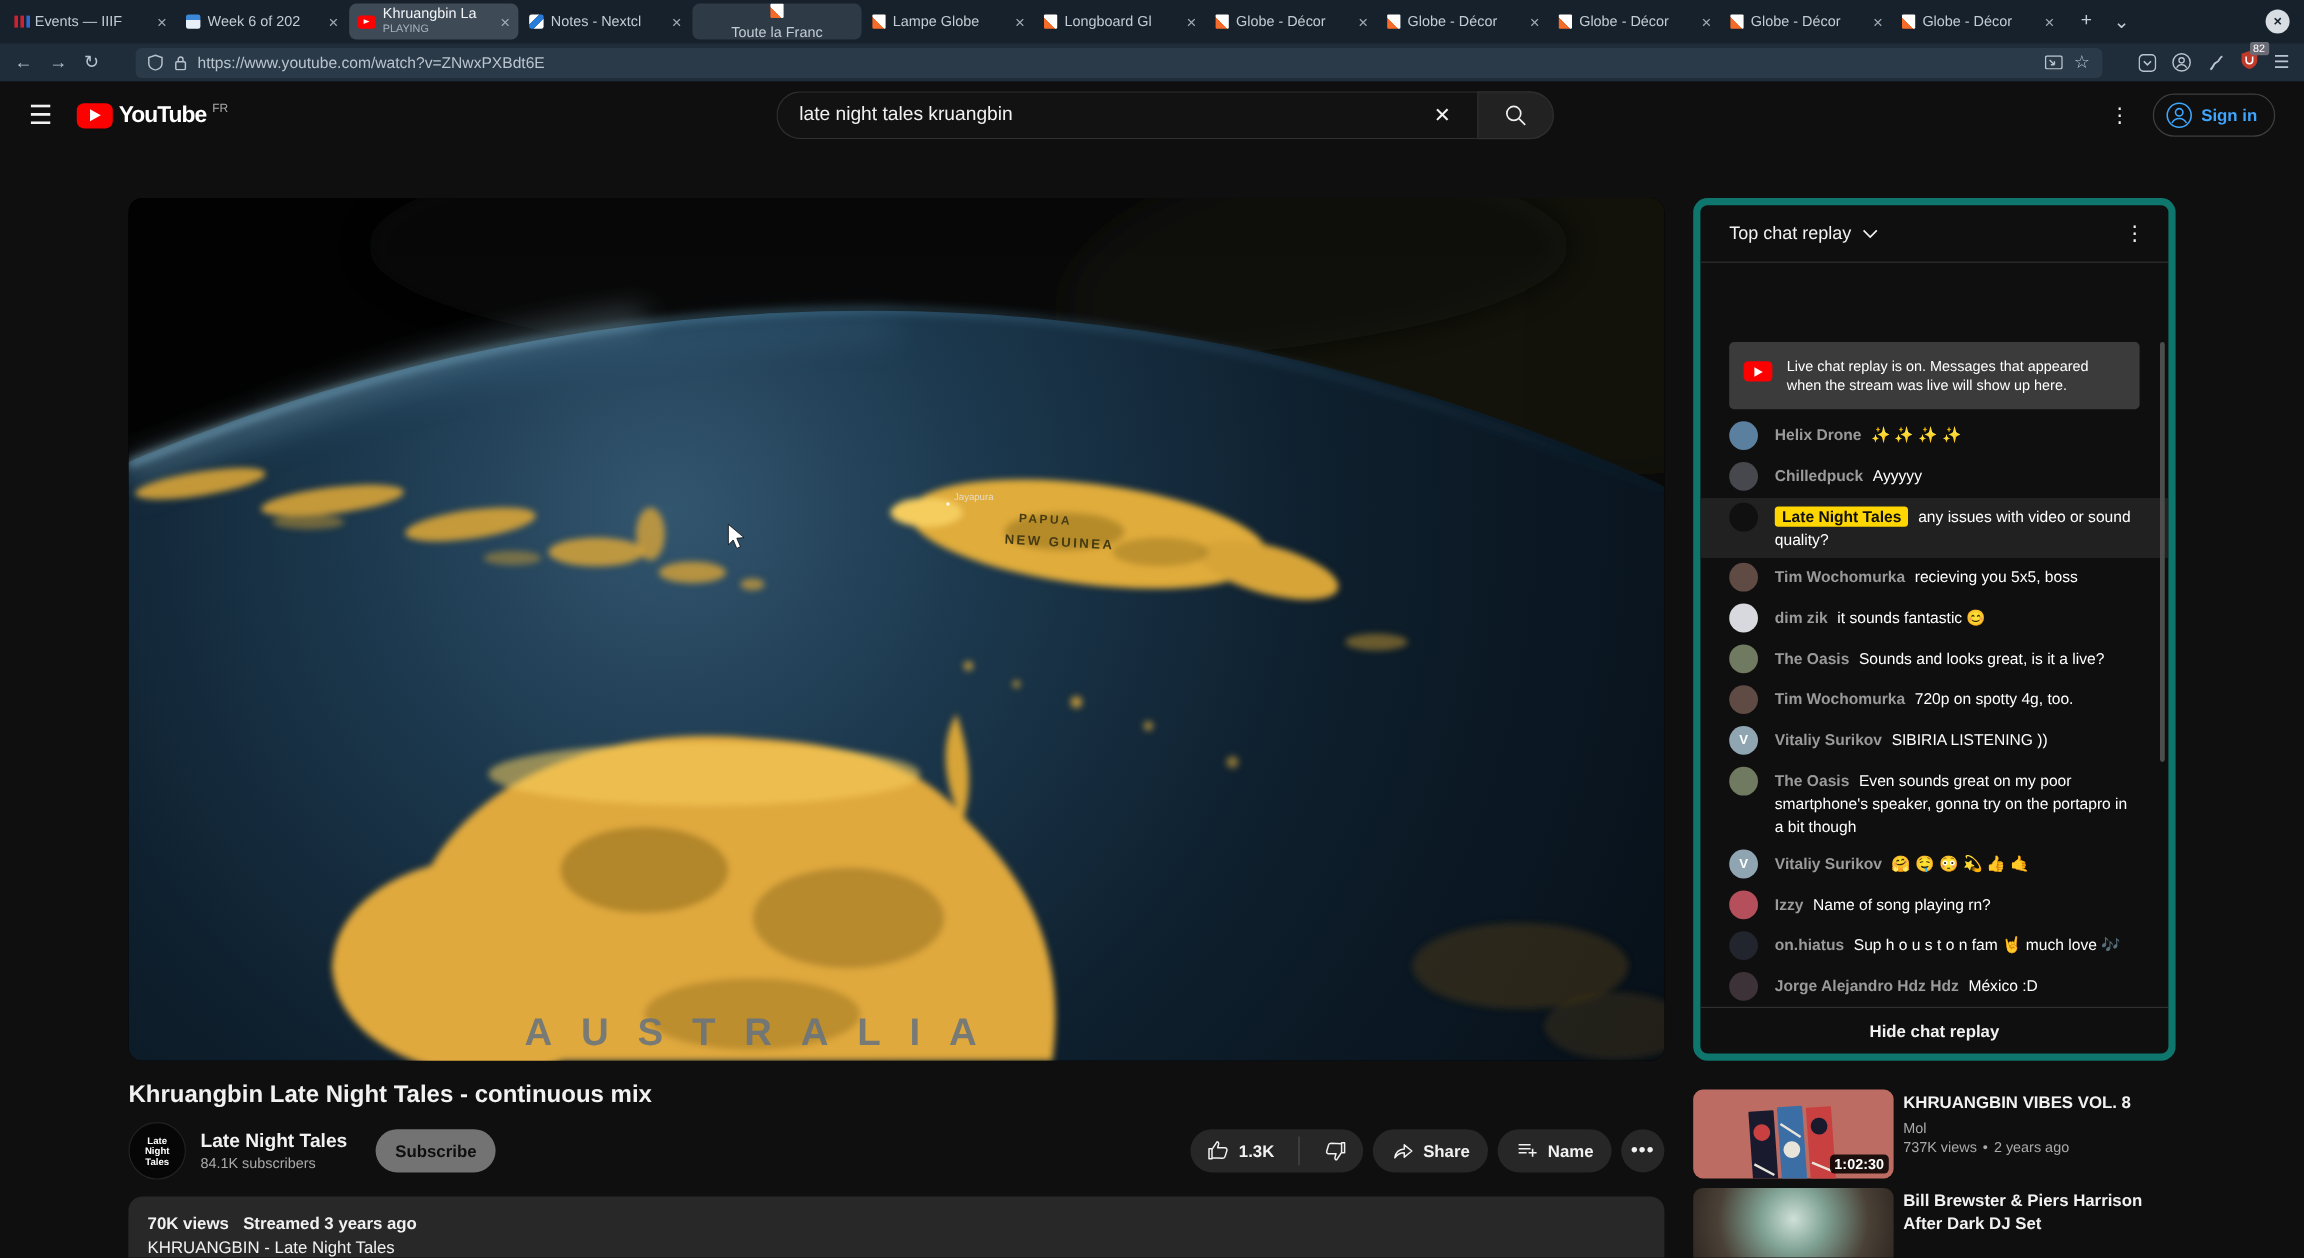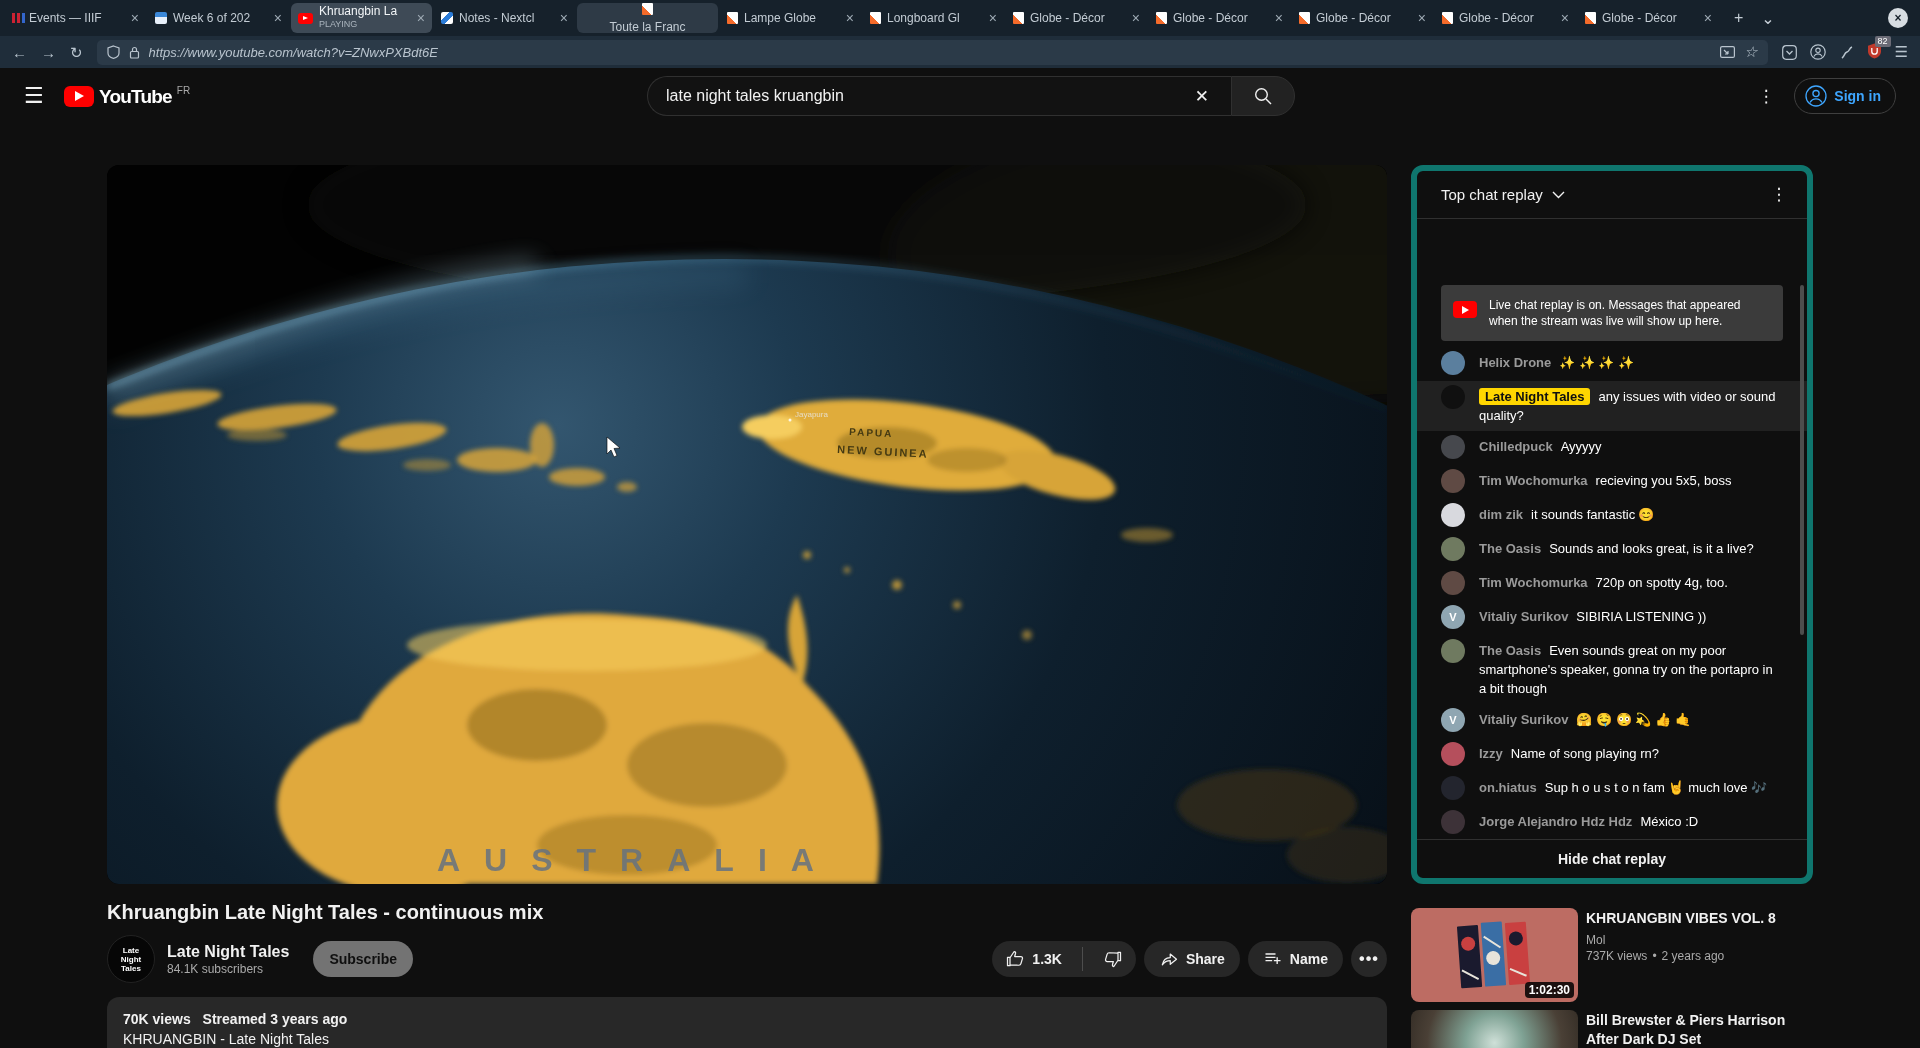--- a/index.html
+++ b/index.html
@@ -26,21 +26,21 @@
     background:linear-gradient(135deg,#fff 35%, #2b7cd8 35% 65%, #fff 65%); }
   .ic-lbc { width:11px; height:12px; border-radius:1px; background:linear-gradient(45deg,#f56b2a 42%, #fff 42%); }
   .tabctl { display:flex; align-items:center; gap:18px; color:#c3ccd4; font-size:16px; padding:0 14px; }
   .win-x { margin-left:auto; align-self:center; width:20px; height:20px; border-radius:50%;
     background:#d7dde2; color:#16212b; font-size:12px; font-weight:bold; display:flex;
     align-items:center; justify-content:center; margin-right:8px; }
 
   .toolbar { height:32px; background:#1f2d3a; display:flex; align-items:center; padding:0 12px; gap:14px; }
   .nav-ic { color:#b8c4ce; font-size:15px; line-height:1; }
   .urlbox { flex:1; height:25px; background:#2b3a48; border-radius:5px; display:flex;
-    align-items:center; padding:0 10px; gap:9px; color:#b9c4ce; font-size:13px; margin:0 0;font-style:italic; }
+    align-items:center; padding:0 10px; gap:9px; color:#b9c4ce; font-size:13px; margin:0 16px; }
   .urlbox svg { flex:none; }
   .url-text { flex:1; white-space:nowrap; overflow:hidden; color:#b9c4ce; }
   .tb-right { display:flex; align-items:center; gap:13px; }
   .tb-ic { position:relative; color:#b8c4ce; font-size:15px; }
   .badge { position:absolute; top:-7px; right:-9px; background:#6b6b76; color:#fff; font-size:9px;
     padding:0 3px; border-radius:2px; line-height:11px; }
 
   
   .page { height:980px; background:#0f0f0f; position:relative; }
   .yt-header { height:56px; display:flex; align-items:center; padding:0 24px; position:relative; }
@@ -113,21 +113,21 @@
   .msg-name { color:#9a9a9a; font-weight:bold; margin-right:8px; }
   .owner-badge { background:#ffd600; color:#0f0f0f; font-weight:bold; padding:1px 6px; border-radius:3px;
     margin-right:8px; }
   .chat-thumb { position:absolute; right:3px; top:66px; width:4px; height:350px; background:#4d4d4d; border-radius:2px; }
   .chat-footer { height:39px; flex:none; border-top:1px solid #303030; display:flex; align-items:center;
     justify-content:center; color:#f1f1f1; font-size:14px; font-weight:bold; cursor:pointer; }
 
   
   .rec { margin-top:24px; display:flex; flex-direction:column; gap:8px; }
   .rec-item { display:flex; gap:8px; cursor:pointer; }
-  .rec-thumb { width:167px; height:94px; border-radius:8px; position:relative; overflow:hidden; flex:none; }
+  .rec-thumb { width:167px; height:74px; border-radius:8px; position:relative; overflow:hidden; flex:none; }
   .thumb1 { background:#bd6c63; }
   .thumb2 { background:radial-gradient(circle at 50% 35%, #cfe0d8 0%, #7fa294 28%, #4a4036 65%, #2a241e 100%); }
   .rec-dur { position:absolute; right:4px; bottom:4px; background:rgba(0,0,0,.85); color:#fff;
     font-size:12px; font-weight:bold; border-radius:4px; padding:1px 4px; }
   .rec-info { padding-top:1px; width:210px; }
   .rec-title { color:#f1f1f1; font-size:14px; font-weight:bold; line-height:19px; }
   .rec-ch { margin-top:5px; color:#aaa; font-size:12px; }
   .rec-meta { margin-top:2px; color:#aaa; font-size:12px; display:flex; gap:5px; align-items:center; }
 </style>
 </head>
@@ -453,27 +453,27 @@
         <div class="chat-body">
           <div class="notice">
             <span class="notice-ic"></span>
             <span>Live chat replay is on. Messages that appeared when the stream was live will show up here.</span>
           </div>
 
           <div class="msg">
             <span class="msg-av" style="background: rgb(91, 127, 158);"></span>
             <span class="msg-body"><span class="msg-name">Helix Drone</span><span>✨ ✨ ✨ ✨</span></span>
           </div>
+          <div class="msg">
+            <span class="msg-av" style="background: rgb(70, 72, 77);"></span>
+            <span class="msg-body"><span class="msg-name">Chilledpuck</span><span>Ayyyyy</span></span>
+          </div>
           <div class="msg highlight">
             <span class="msg-av" style="background: rgb(16, 16, 16);"></span>
             <span class="msg-body"><span class="owner-badge">Late Night Tales</span><span>any issues with video or sound quality?</span></span>
-          </div>
-          <div class="msg">
-            <span class="msg-av" style="background: rgb(70, 72, 77);"></span>
-            <span class="msg-body"><span class="msg-name">Chilledpuck</span><span>Ayyyyy</span></span>
           </div>
           <div class="msg">
             <span class="msg-av" style="background: rgb(95, 74, 68);"></span>
             <span class="msg-body"><span class="msg-name">Tim Wochomurka</span><span>recieving you 5x5, boss</span></span>
           </div>
           <div class="msg">
             <span class="msg-av" style="background: rgb(216, 217, 222);"></span>
             <span class="msg-body"><span class="msg-name">dim zik</span><span>it sounds fantastic 😊</span></span>
           </div>
           <div class="msg">

